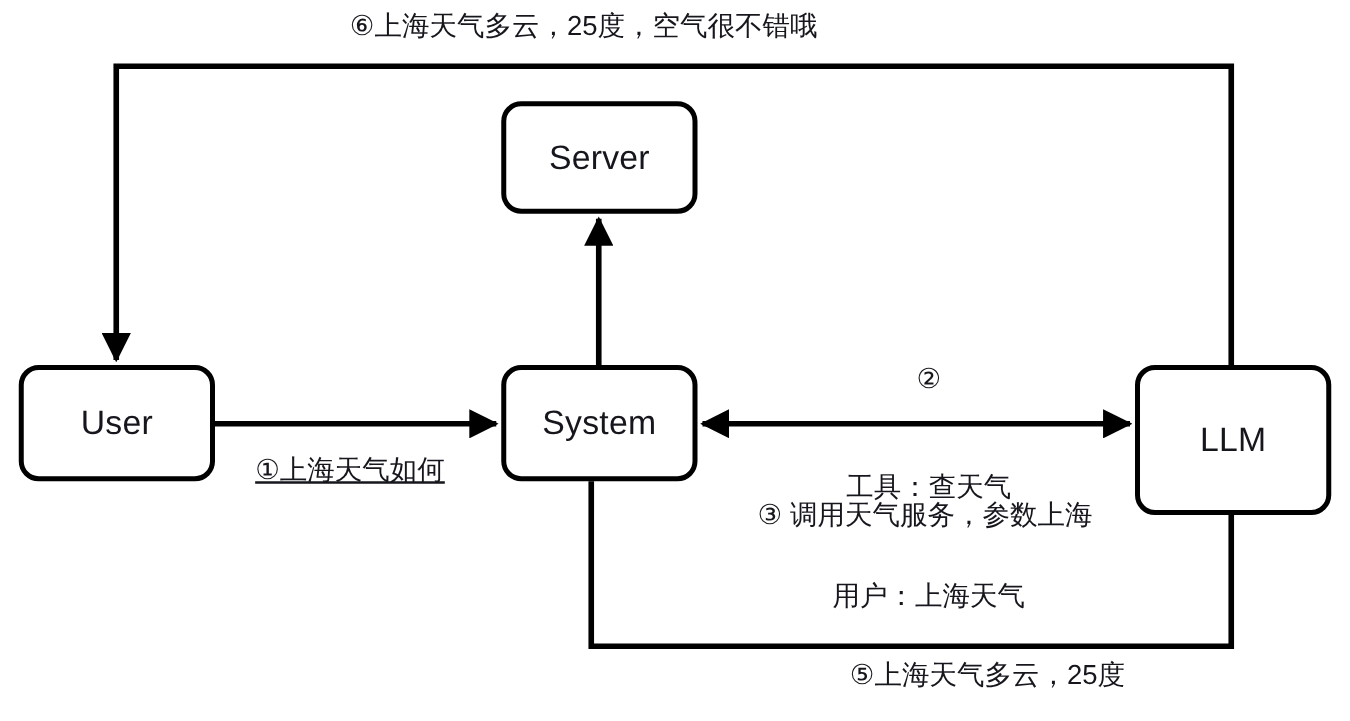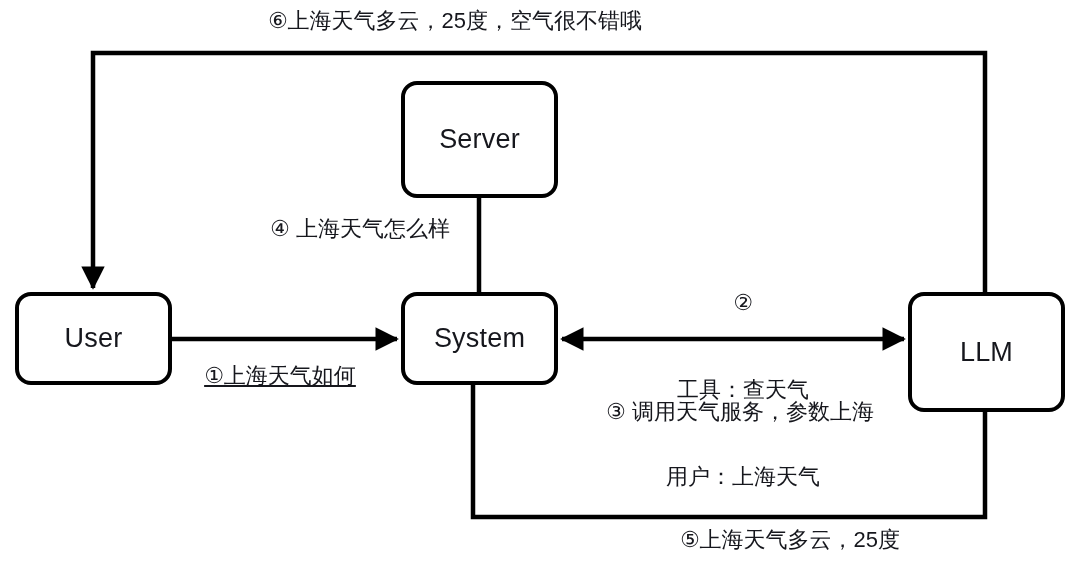--- a/index.html
+++ b/index.html
@@ -30,35 +30,35 @@
     background: #ffffff;
     display: flex;
     align-items: center;
     justify-content: center;
     color: #16171d;
     font-size: 27px;
     font-weight: 400;
     letter-spacing: 0.2px;
     z-index: 3;
   }
-  #node-server { left: 401px; top: 81px;  width: 157px; height: 117px; }
+  #node-server { left: 401px; top: 81px;  width: 157px; height: 90px; }
   #node-user   { left: 15px;  top: 292px; width: 157px; height: 93px; }
   #node-system { left: 401px; top: 292px; width: 157px; height: 93px; }
   #node-llm    { left: 908px; top: 292px; width: 157px; height: 120px; }
 
   .edge-label {
     position: absolute;
     color: #16171d;
     font-size: 22px;
     line-height: 29px;
     white-space: pre;
     z-index: 4;
   }
   .ctr { text-align: center; }
-  #label-6 { left: 0px;   top: 6px;   width: 910px; }
+  #label-6 { left: 12px;   top: 6px;   width: 910px; }
   #label-4 { left: 150px; top: 214px; width: 420px; }
   #label-2 { left: 608px; top: 230px; width: 270px; }
   #label-1 { left: 100px; top: 361px; width: 360px; text-decoration: underline; }
   #label-3 { left: 570px; top: 357px; width: 340px; margin-top: 40px; }
   #label-5 { left: 530px; top: 525px; width: 520px; }
   .l2line { display: block; }
 </style>
 </head>
 <body>
 
@@ -85,21 +85,20 @@
   <div class="node" id="node-server">Server</div>
 
   <div class="node" id="node-system">System</div>
 
   <div class="node" id="node-user">User</div>
 
   <div class="node" id="node-llm">LLM</div>
 
   <div class="edge-label ctr" id="label-6">⑥上海天气多云，25度，空气很不错哦</div>
 
-  <div class="edge-label ctr" id="label-4">④ 上海天气怎么样</div>
 
   <div class="edge-label ctr" id="label-2">
     <span class="l2line">②</span>
     <span class="l2line">工具：查天气</span>
     <span class="l2line">用户：上海天气</span>
   </div>
 
   <div class="edge-label ctr" id="label-1">①上海天气如何</div>
 
   <div class="edge-label ctr" id="label-3">③ 调用天气服务，参数上海</div>

